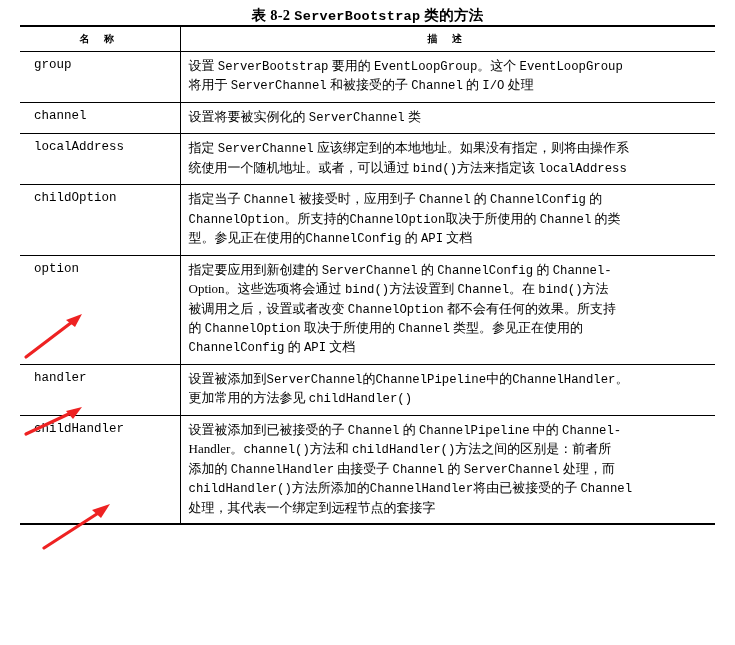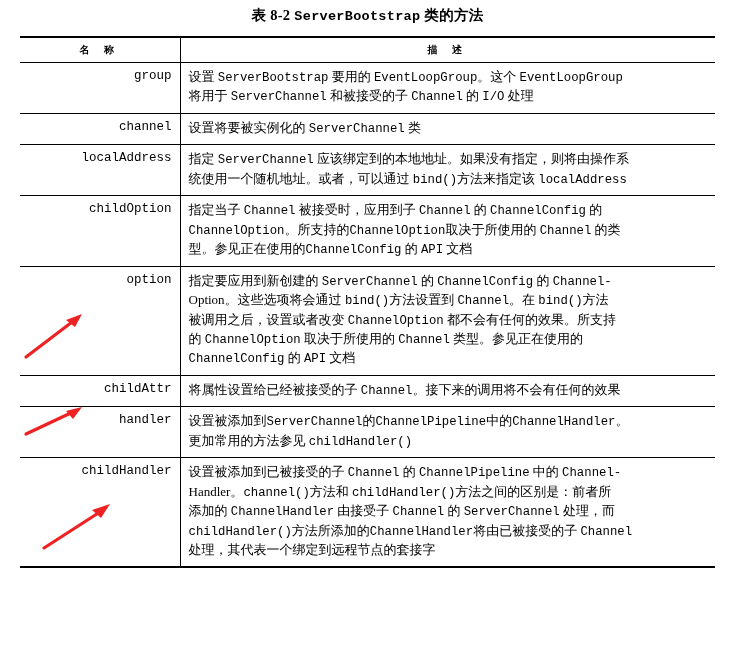--- a/index.html
+++ b/index.html
@@ -18,21 +18,21 @@
     position: relative;
     width: 735px;
     height: 645px;
     box-sizing: border-box;
   }
   .caption {
     text-align: center;
     font-size: 14.5px;
     font-weight: bold;
     padding-top: 6px;
-    padding-bottom: 11px;
+    padding-bottom: 0;
     letter-spacing: 0.3px;
   }
   .caption .cap-mono {
     font-family: "Liberation Mono", monospace;
     font-weight: bold;
     font-size: 13.5px;
   }
   table.methods {
     border-collapse: collapse;
     width: 695px;
@@ -61,21 +61,20 @@
     padding: 5px 8px 6px 8px;
     font-size: 13px;
     line-height: 1.42;
   }
   table.methods tbody td.name {
     border-right: 1px solid #000;
     font-family: "Liberation Mono", monospace;
     font-size: 12.5px;
     padding-left: 14px;
     white-space: nowrap;
-    text-align: right;
   }
   table.methods tbody tr:last-child td {
     border-bottom: 2px solid #000;
   }
   table.methods tbody td.desc {
     font-family: "Liberation Serif", serif;
     text-align: justify;
     padding-right: 10px;
   }
   .m {
@@ -143,26 +142,20 @@
           <td class="name">option</td>
           <td class="desc">
             <div>指定要应用到新创建的 <span class="m">ServerChannel</span> 的 <span class="m">ChannelConfig</span> 的 <span class="m">Channel-</span></div>
             <div>Option。这些选项将会通过 <span class="m">bind()</span>方法设置到 <span class="m">Channel</span>。在 <span class="m">bind()</span>方法</div>
             <div>被调用之后，设置或者改变 <span class="m">ChannelOption</span> 都不会有任何的效果。所支持</div>
             <div>的 <span class="m">ChannelOption</span> 取决于所使用的 <span class="m">Channel</span> 类型。参见正在使用的</div>
             <div><span class="m">ChannelConfig</span> 的 <span class="m">API</span> 文档</div>
           </td>
         </tr>
         <tr>
-          <td class="name">childAttr</td>
-          <td class="desc">
-            <div>将属性设置给已经被接受的子 <span class="m">Channel</span>。接下来的调用将不会有任何的效果</div>
-          </td>
-        </tr>
-        <tr>
           <td class="name">handler</td>
           <td class="desc">
             <div>设置被添加到<span class="m">ServerChannel</span>的<span class="m">ChannelPipeline</span>中的<span class="m">ChannelHandler</span>。</div>
             <div>更加常用的方法参见 <span class="m">childHandler()</span></div>
           </td>
         </tr>
         <tr>
           <td class="name">childHandler</td>
           <td class="desc">
             <div>设置被添加到已被接受的子 <span class="m">Channel</span> 的 <span class="m">ChannelPipeline</span> 中的 <span class="m">Channel-</span></div>

